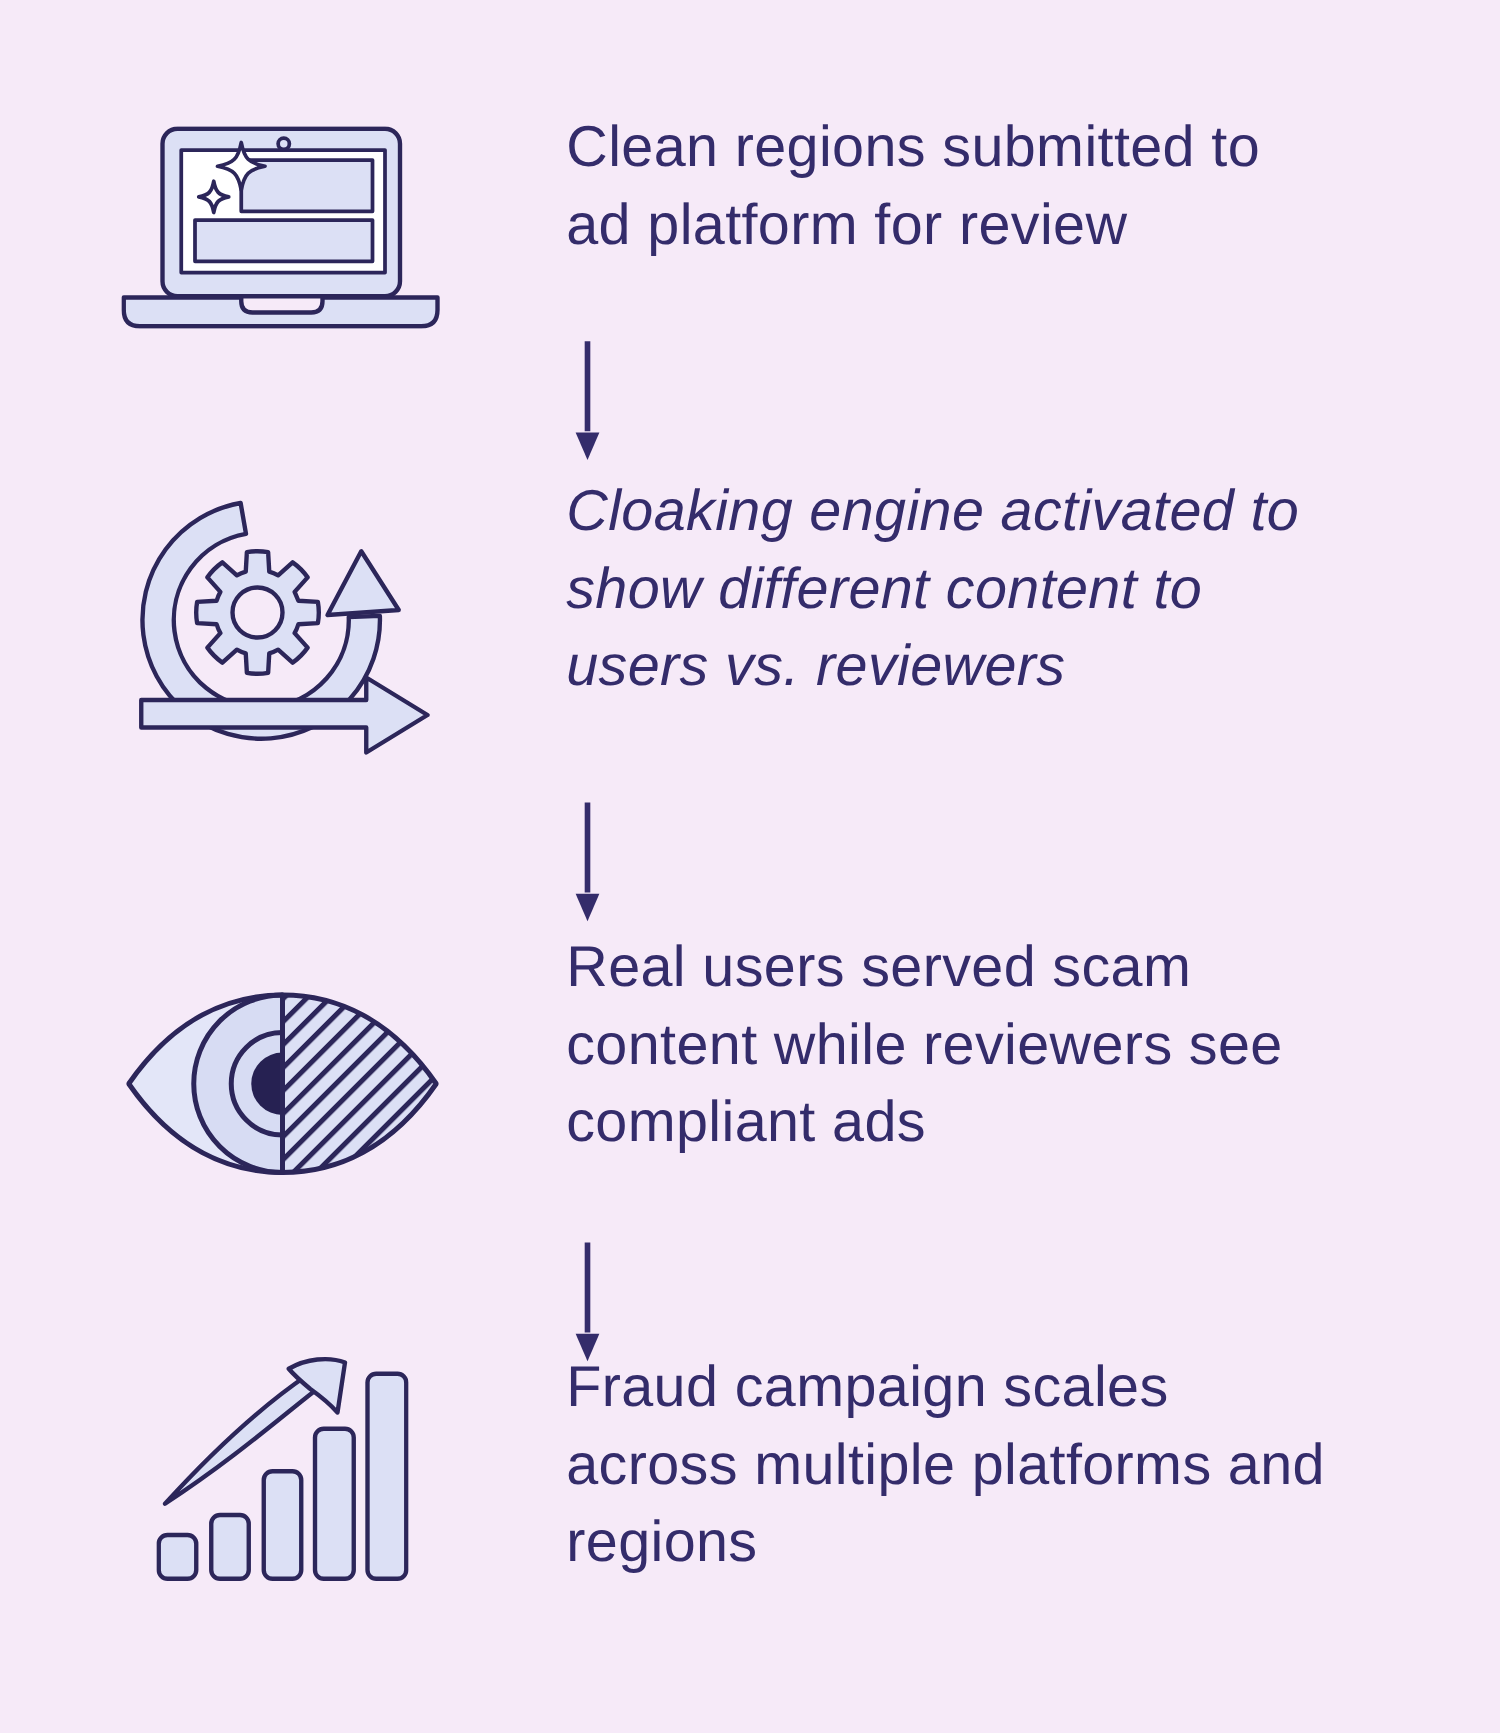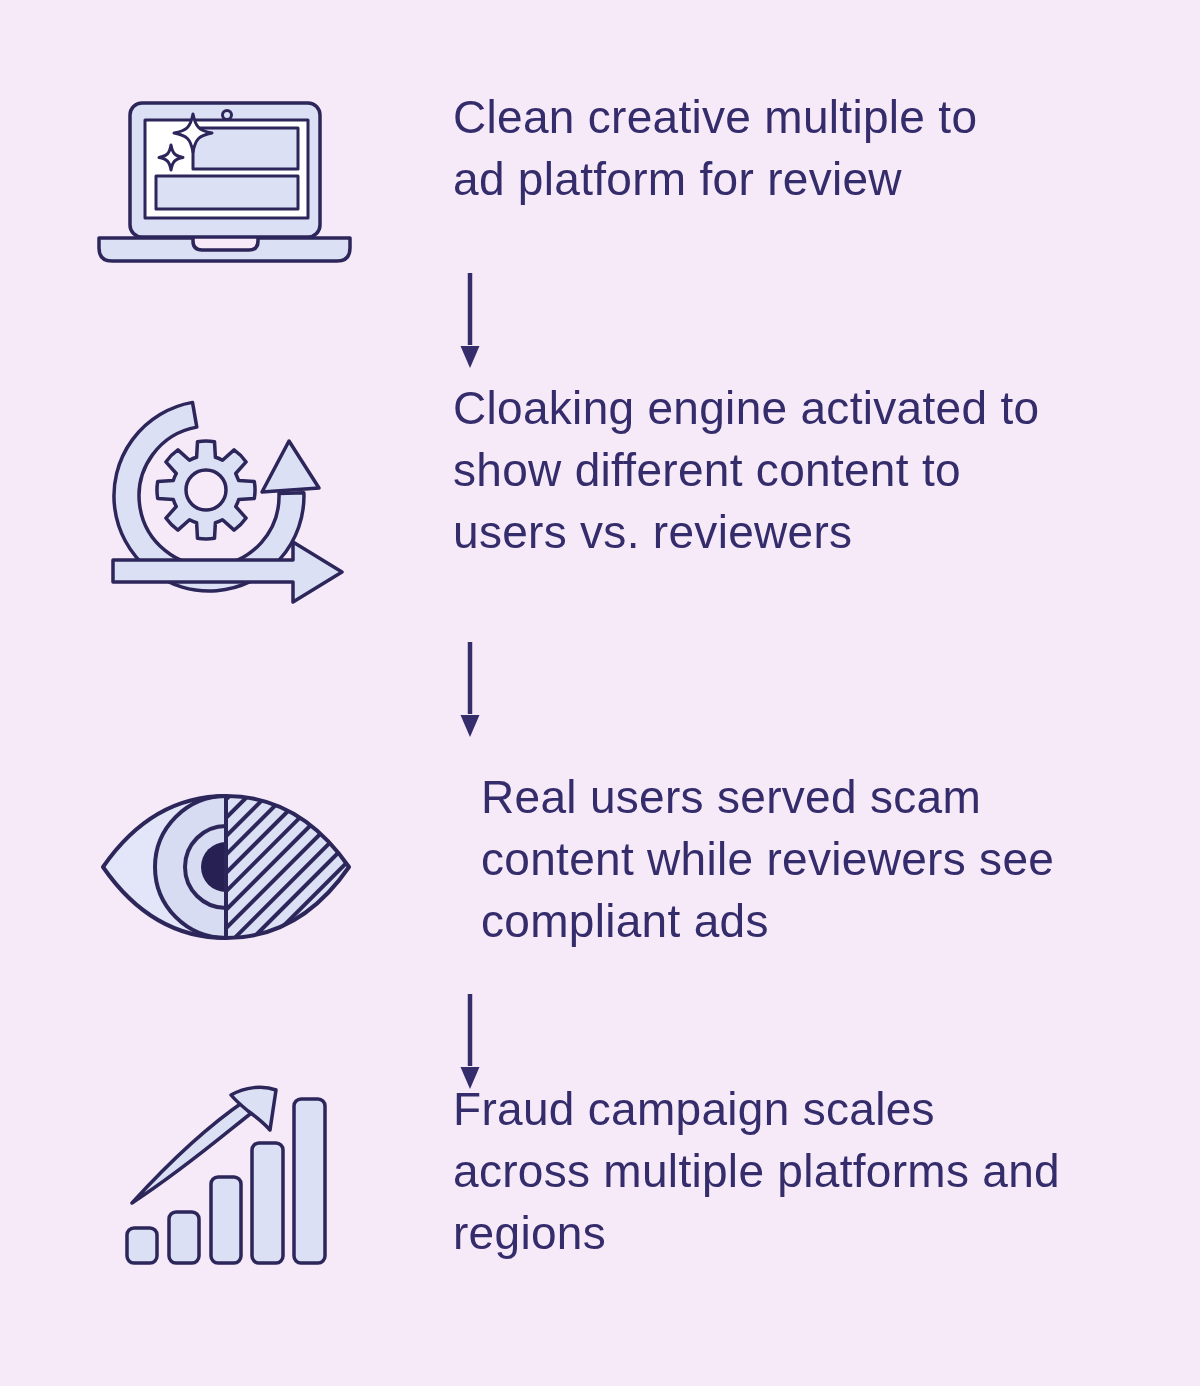--- a/index.html
+++ b/index.html
@@ -38,38 +38,38 @@
     <rect x="33" y="2" width="190" height="134" rx="12" class="fl sl"></rect>
     <rect x="48" y="19" width="163" height="98" class="fwhite sl3"></rect>
     <rect x="96" y="27" width="105" height="41" class="fl sl3"></rect>
     <rect x="59" y="75" width="142" height="33" class="fl sl3"></rect>
     <path d="M96,13 C98.5,26 102,29.5 115,32 C102,34.5 98.5,38 96,51 C93.5,38 90,34.5 77,32 C90,29.5 93.5,26 96,13 Z" class="fwhite sl3"></path>
     <path d="M74,44 C75.5,52.5 78,55 86,56.5 C78,58 75.5,60.5 74,69 C72.5,60.5 70,58 62,56.5 C70,55 72.5,52.5 74,44 Z" class="fwhite sl3"></path>
     <circle cx="130" cy="14" r="4.5" class="fl sl3"></circle>
     <path d="M2,137 L96,137 L96,140 Q96,149 105,149 L152,149 Q161,149 161,140 L161,137 L253,137 L253,147 Q253,160 240,160 L15,160 Q2,160 2,147 Z" class="fl sl"></path>
   </svg>
 </div>
-<div class="step-text" style="top:86px;">Clean creative multiple to
+<div class="step-text" style="top:86px;">Clean regions submitted to
 ad platform for review</div>
 
 <svg class="abs" style="left:452px;top:271px;" width="36" height="100" viewBox="0 0 36 100">
   <path d="M18,2 L18,74" class="conn-line"></path>
   <path d="M18,97 L8.5,75 L27.5,75 Z" style="fill:var(--text,#342C6B);"></path>
 </svg>
 
 <div class="abs" style="left:110px;top:392px;width:240px;height:216px;">
   <svg width="240" height="216" viewBox="0 0 240 216">
     <path d="M82.5,10.4 A95,95 0 1 0 193.9,100.7 L169,101.6 A70,70 0 1 1 86.8,35.1 Z" class="fl sl"></path>
     <path id="gear-path" d="M128.7,88.6 L144.3,89.5 A49 49 0 0 1 144.3,106.5 L128.7,107.4 A34 34 0 0 1 125.7,114.5 L136.1,126.1 A49 49 0 0 1 124.1,138.1 L112.5,127.7 A34 34 0 0 1 105.4,130.7 L104.5,146.3 A49 49 0 0 1 87.5,146.3 L86.6,130.7 A34 34 0 0 1 79.5,127.7 L67.9,138.1 A49 49 0 0 1 55.9,126.1 L66.3,114.5 A34 34 0 0 1 63.3,107.4 L47.7,106.5 A49 49 0 0 1 47.7,89.5 L63.3,88.6 A34 34 0 0 1 66.3,81.5 L55.9,69.9 A49 49 0 0 1 67.9,57.9 L79.5,68.3 A34 34 0 0 1 86.6,65.3 L87.5,49.7 A49 49 0 0 1 104.5,49.7 L105.4,65.3 A34 34 0 0 1 112.5,68.3 L124.1,57.9 A49 49 0 0 1 136.1,69.9 L125.7,81.5 Z" class="fl sl"></path>
     <circle cx="96" cy="98" r="20" class="fbg sl"></circle>
     <path d="M179,49 L152,100 L209,96 Z" class="fl sl"></path>
     <path d="M3,168 L183,168 L183,150 L232,180 L183,210 L183,190 L3,190 Z" class="fl sl"></path>
   </svg>
 </div>
-<div class="step-text" style="top:377px;">Cloaking engine activated to
+<div class="step-text" style="top:377px;font-style:italic;">Cloaking engine activated to
 show different content to
 users vs. reviewers</div>
 
 <svg class="abs" style="left:452px;top:640px;" width="36" height="100" viewBox="0 0 36 100">
   <path d="M18,2 L18,74" class="conn-line"></path>
   <path d="M18,97 L8.5,75 L27.5,75 Z" style="fill:var(--text,#342C6B);"></path>
 </svg>
 
 <div class="abs" style="left:101px;top:793px;width:250px;height:148px;">
   <svg width="250" height="148" viewBox="0 0 250 148">
@@ -89,21 +89,21 @@
     <g clip-path="url(#clipL)">
       <circle cx="125" cy="74" r="71" class="firis sl4"></circle>
       <circle cx="125" cy="74" r="41" class="fnone sl4"></circle>
       <circle cx="125" cy="74" r="25" style="fill:var(--pupil,#262152);"></circle>
     </g>
     <path d="M2,74 C38,22 82,3 125,3 C168,3 212,22 248,74 C212,126 168,145 125,145 C82,145 38,126 2,74 Z" fill="url(#eyehatch)" clip-path="url(#clipR)"></path>
     <path d="M125,3 L125,145" class="fnone sl4"></path>
     <path d="M2,74 C38,22 82,3 125,3 C168,3 212,22 248,74 C212,126 168,145 125,145 C82,145 38,126 2,74 Z" class="fnone sl4"></path>
   </svg>
 </div>
-<div class="step-text" style="top:766px;margin-left:28px;">Real users served scam
+<div class="step-text" style="top:742px;">Real users served scam
 content while reviewers see
 compliant ads</div>
 
 <svg class="abs" style="left:452px;top:992px;" width="36" height="100" viewBox="0 0 36 100">
   <path d="M18,2 L18,74" class="conn-line"></path>
   <path d="M18,97 L8.5,75 L27.5,75 Z" style="fill:var(--text,#342C6B);"></path>
 </svg>
 
 <div class="abs" style="left:125px;top:1085px;width:202px;height:180px;">
   <svg width="202" height="180" viewBox="0 0 202 180">

